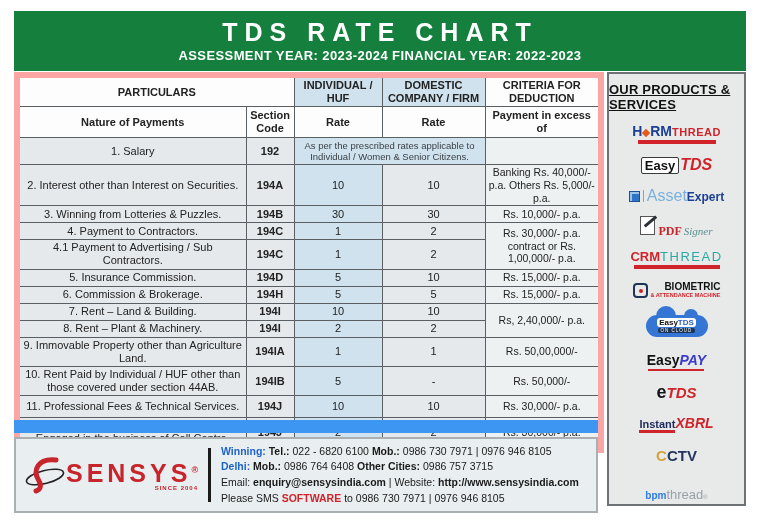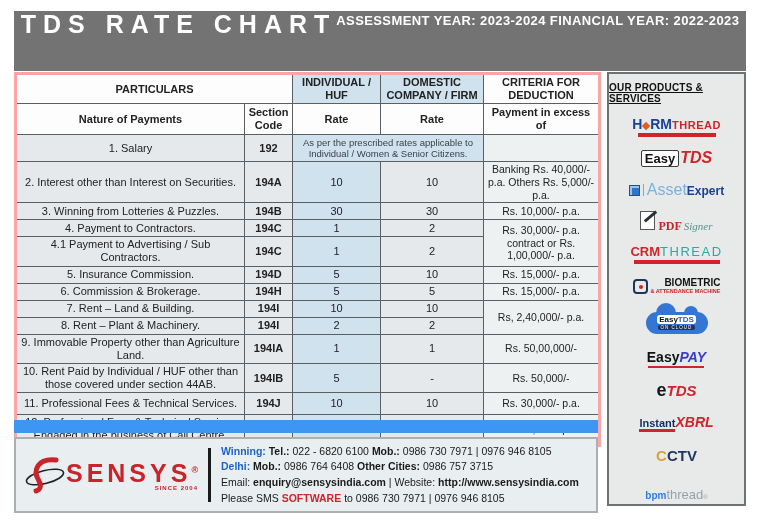--- a/index.html
+++ b/index.html
@@ -1,31 +1,31 @@
 <!DOCTYPE html>
 <html><head>
 <meta charset="utf-8">
 <style>
   * { margin:0; padding:0; box-sizing:border-box; }
   body { background:#ffffff; font-family:"Liberation Sans", sans-serif; }
   .page { position:relative; width:768px; height:524px; background:#ffffff; overflow:hidden; }
 
   
   .banner { position:absolute; left:14px; top:11px; width:732px; height:60px;
-            background:#737373; color:#ffffff; text-align:center;
-            display:flex; flex-direction:row; justify-content:center; }
+            background:#15803d; color:#ffffff; text-align:center;
+            display:flex; flex-direction:column; justify-content:center; }
   .banner-title { font-size:25px; font-weight:bold; letter-spacing:7px; line-height:1.1; }
   .banner-subtitle { font-size:13px; font-weight:bold; letter-spacing:0.4px; margin-top:2px; }
 
   
   table.tds { position:absolute; left:14px; top:72px; width:584px; border-collapse:collapse;
               table-layout:fixed; font-size:11px; color:#222; }
   table.tds td { border:1px solid #5a5f63; vertical-align:middle; text-align:center;
                  padding:1px 3px; line-height:1.2; background:#e6e9ec; }
-  table.tds { border:3px solid #fca5a5; }
+  table.tds { border:6px solid #fca5a5; }
   td.name { text-align:left; padding-left:6px; }
   td.sec  { font-weight:bold; }
   td.ind  { background:#cfe2ee !important; }
   td.crit { background:#eef1f2 !important; font-size:10.5px; }
   tr.h1 td, tr.h2 td { background:#fdfdfd; font-weight:bold; }
   tr.h1 td.hblue { background:#cfe2ee; }
   tr.h1 td, tr.h2 td { font-size:11px; }
   td.note { background:#cfe2ee !important; font-size:9.5px; color:#3a3f44; font-weight:normal; }
   tr.h1 { height:28px; } tr.h2 { height:31px; }
   tr.r0 { height:27px; } tr.r1 { height:28px; } tr.r2 { height:17px; }
@@ -45,21 +45,21 @@
   .fdivider { width:3px; height:54px; background:#1a1a1a; margin:0 10px 0 2px; }
   .fcontact { font-size:10.5px; color:#1a1a1a; line-height:1.5; }
   .f-city { color:#1f63c8; font-weight:bold; }
   .f-b { font-weight:bold; }
   .f-red { color:#d1232a; font-weight:bold; }
 
   
   .sidebar { position:absolute; left:607px; top:72px; width:139px; height:434px;
              background:#e7eae9; border:2px solid #6e7274; display:flex; flex-direction:column;
              align-items:center; padding-top:8px; }
-  .sidebar-title { font-size:10px; font-weight:bold; text-decoration:underline; color:#111;
+  .sidebar-title { font-size:13px; font-weight:bold; text-decoration:underline; color:#111;
                    letter-spacing:0.2px; margin-bottom:6px; }
   .logo { display:flex; flex-direction:column; align-items:center; justify-content:center;
           height:31px; margin:1px 0; }
   .lrow { display:flex; align-items:baseline; }
   
   .hrm-h { color:#1b3f94; font-weight:bold; font-size:14px; }
   .hrm-dot { display:inline-block; width:6px; height:6px; background:#e8591c; transform:rotate(45deg); margin:0 1px; }
   .hrm-thread { color:#d1232a; font-weight:bold; font-size:11px; letter-spacing:0.5px; }
   .hrm-bar { width:78px; height:4px; background:#d1232a; margin-top:1px; }
   

